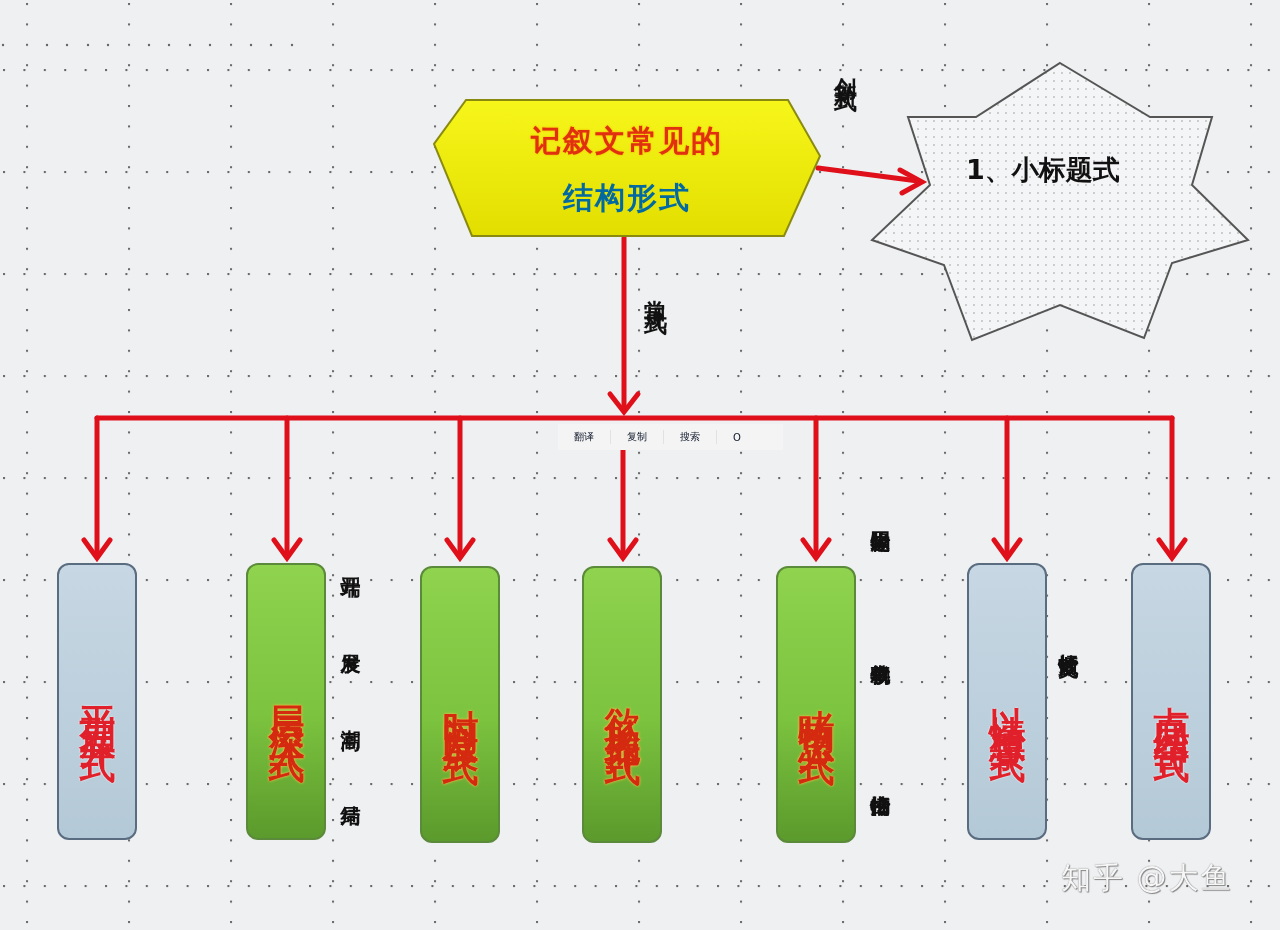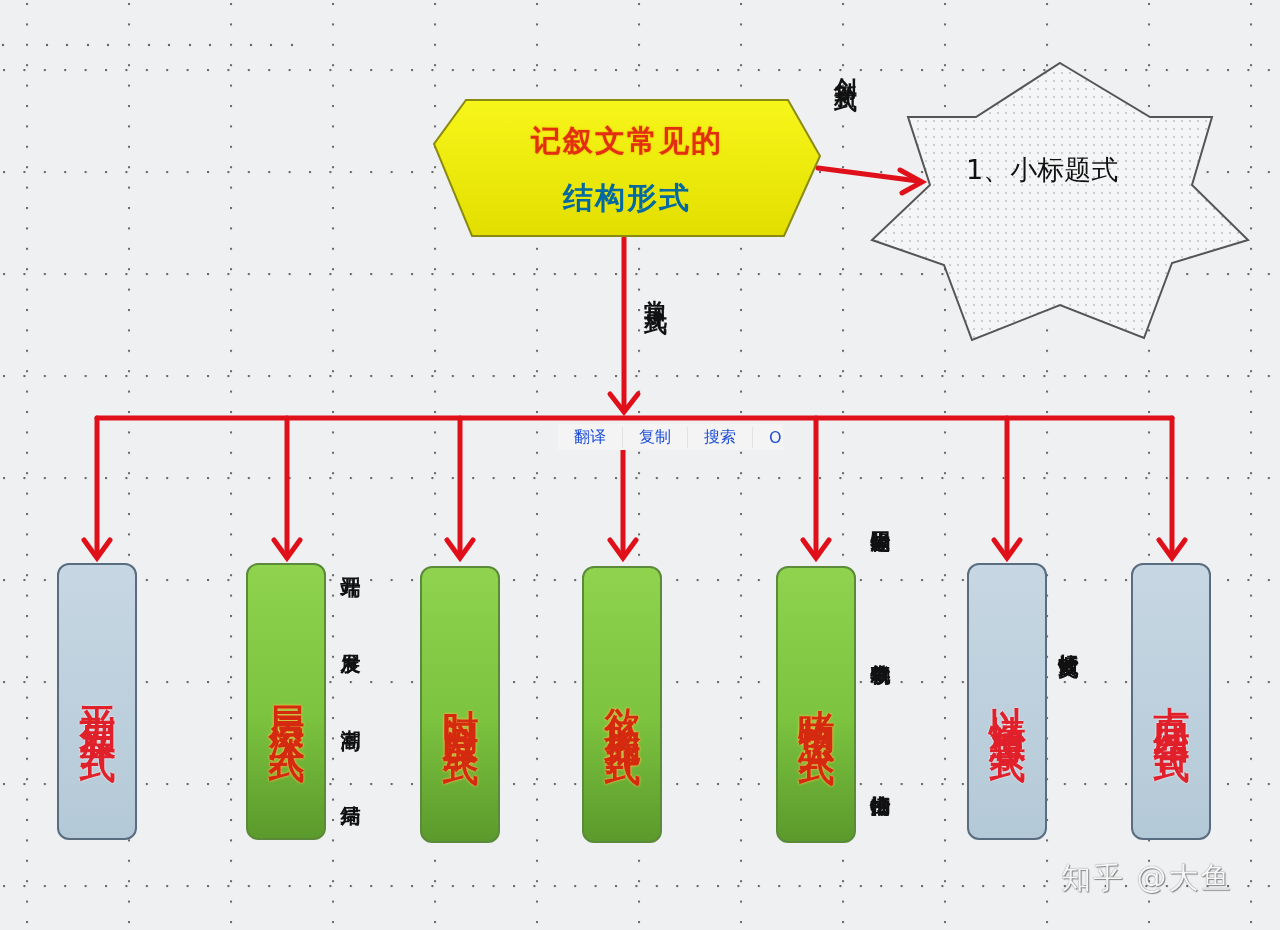--- a/index.html
+++ b/index.html
@@ -30,21 +30,21 @@
   .box .label {
     writing-mode: vertical-rl; text-orientation: upright;
     font-size: 36px; font-weight: bold; letter-spacing: 10px;
   }
   .box.blue .label { color: #e0202a; text-shadow: 0 0 2px #fff; }
   .box.green .label { color: #d42a10; text-shadow: 0 0 3px #f5c248, 0 0 1px #f5c248; }
   .side-note { font-size: 20px; color: #111; line-height: 1.05; }
   .ctx-menu {
     position: absolute; left: 558px; top: 424px; width: 225px; height: 26px;
     background: #f4f4f4; display: flex; align-items: center;
-    font-size: 16px; color: #1d4ed8; text-align: center;
+    font-size: 10px; color: #0f172a; text-align: center;
   }
   .ctx-menu span { flex: 0 0 auto; padding: 0 16px; border-right: 1px solid #e2e2e2; }
   .ctx-menu span:last-child { border-right: none; }
   .watermark {
     position: absolute; left: 1045px; top: 858px; font-size: 30px;
     color: #f7f7f7; letter-spacing: 2px;
     text-shadow: 0 0 1px #666, 1px 1px 1px #888;
     margin-left: 16px;
   }
 </style>
@@ -128,21 +128,21 @@
 
 <svg class="abs" style="left:860px;top:55px" width="400" height="290">
   <defs>
     <pattern id="stardots" width="8" height="8" patternUnits="userSpaceOnUse">
       <rect width="8" height="8" fill="#f4f5f6"></rect>
       <circle cx="2" cy="2" r="0.8" fill="#9a9a9a"></circle>
     </pattern>
   </defs>
   <polygon points="200,8 290,62 352,62 332,130 388,185 312,208 284,283 200,250 112,285 84,210 12,185 70,130 48,62 116,62" fill="url(#stardots)" stroke="#555" stroke-width="2"></polygon>
 </svg>
-<div class="abs" style="left:966px;top:148px;font-size:27px;font-weight:normal;color:#111;line-height:44px;">
+<div class="abs" style="left:966px;top:148px;font-size:27px;font-weight:bold;color:#111;line-height:44px;">
   <div>1、小标题式</div>
 </div>
 
 <div class="ctx-menu">
   <span>翻译</span>
   <span>复制</span>
   <span>搜索</span>
   <span>O</span>
 </div>
 

